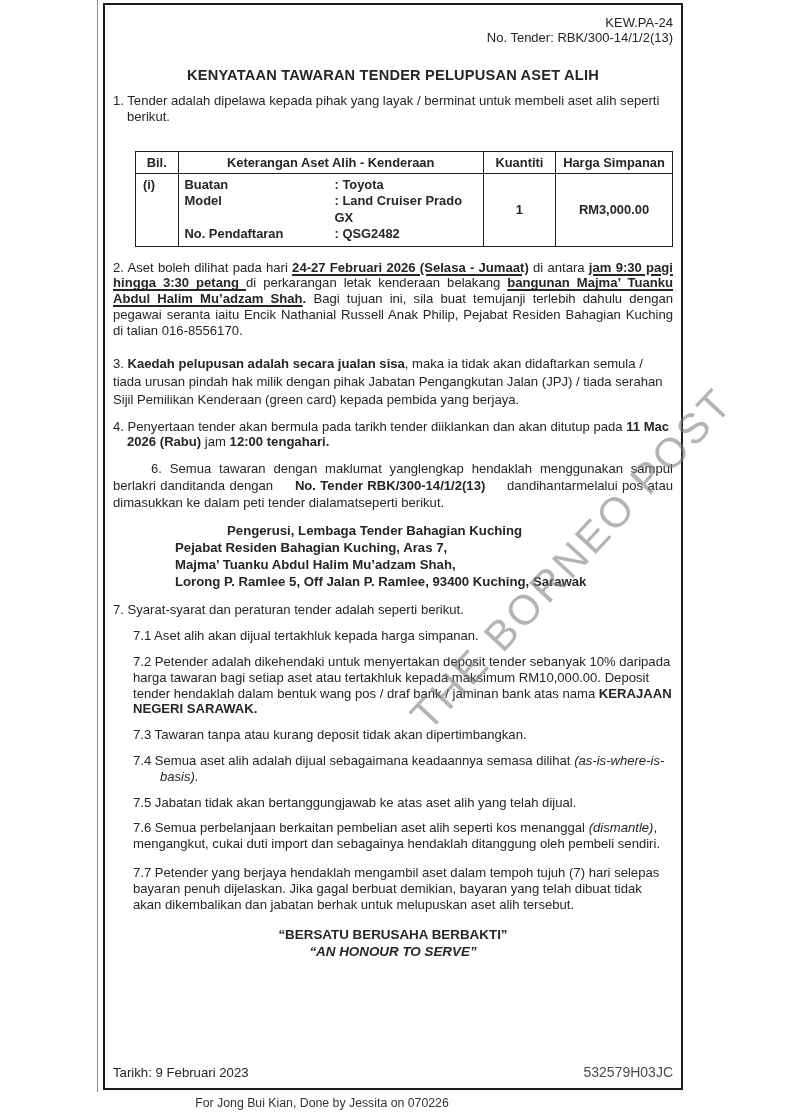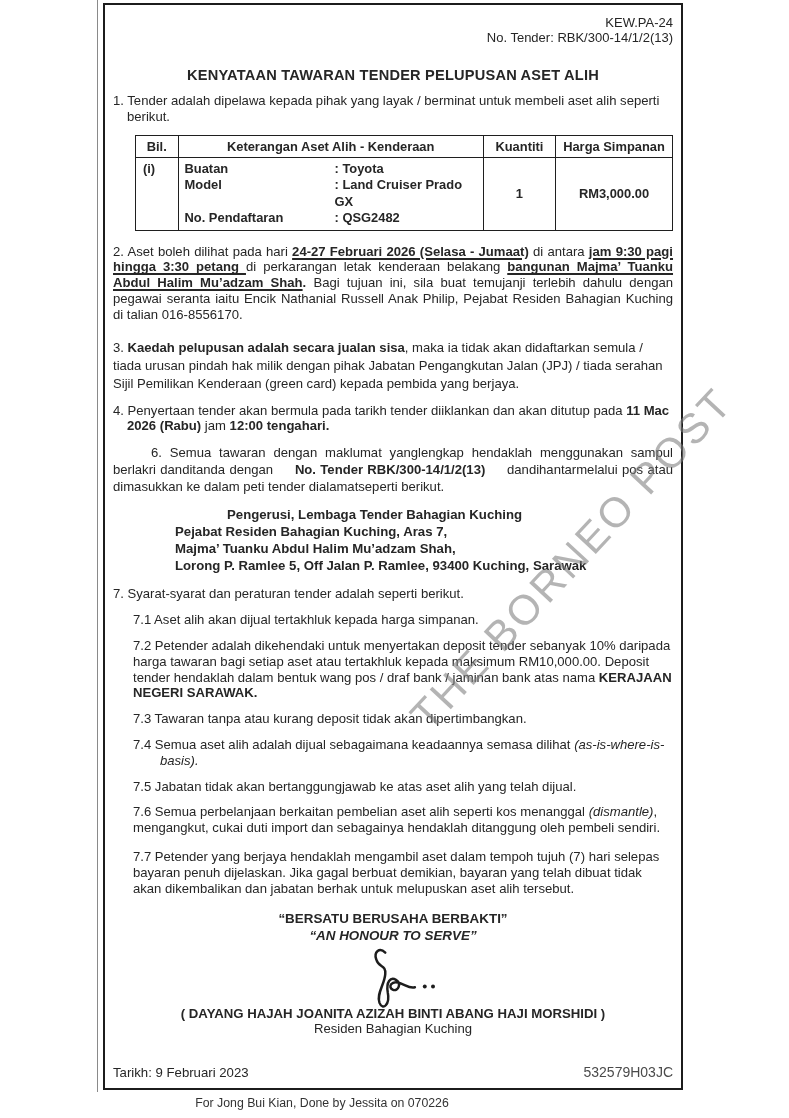--- a/index.html
+++ b/index.html
@@ -22,21 +22,21 @@
   .i{font-style:italic;}
   .hdr{ text-align:right;font-size:13px;line-height:15px;margin-top:2px;}
   .title{ text-align:center;font-weight:bold;font-size:14.6px;margin:22px 0 0;letter-spacing:.2px;}
   .para{ font-size:13.1px;line-height:15.8px;margin:10px 0 0;}
   .hang14{padding-left:14px;text-indent:-14px;}
   .just{text-align:justify;}
   .ind40{text-indent:38px;}
   .sub{margin-left:20px;}
   .hang-sub{padding-left:27px;text-indent:-27px;}
   .asset-table{
-    border-collapse:collapse;margin:10px 0 0 22px;align-self:flex-start;
+    border-collapse:collapse;margin:26px 0 0 22px;align-self:flex-start;
     font-size:12.9px;
   }
   .asset-table th,.asset-table td{border:1.6px solid #1f1f1f;}
   .asset-table th{font-weight:bold;text-align:center;padding:3px 4px;}
   .td-bil{vertical-align:top;text-align:left;padding:3px 0 0 7px;font-weight:bold;width:37px;}
   .td-details{width:308px;padding:3px 6px;}
   .drow{display:flex;font-weight:bold;line-height:16.5px;}
   .drow .lab{width:150px;flex:0 0 150px;}
   .td-center{width:72px;text-align:center;vertical-align:middle;font-weight:bold;}
   .td-harga{width:122px;text-align:center;vertical-align:middle;font-weight:bold;}
@@ -138,29 +138,20 @@
     <p class="para sub hang-sub"><span>7.4 Semua aset alih adalah dijual sebagaimana keadaannya semasa dilihat </span><span class="i">(as-is-where-is-basis).</span></p>
     <p class="para sub"><span>7.5 Jabatan tidak akan bertanggungjawab ke atas aset alih yang telah dijual.</span></p>
     <p class="para sub"><span>7.6 Semua perbelanjaan berkaitan pembelian aset alih seperti kos menanggal </span><span class="i">(dismantle)</span><span>, mengangkut, cukai duti import dan sebagainya hendaklah ditanggung oleh pembeli sendiri.</span></p>
     <p class="para sub" style="margin-top:13px"><span>7.7 Petender yang berjaya hendaklah mengambil aset dalam tempoh tujuh (7) hari selepas bayaran penuh dijelaskan. Jika gagal berbuat demikian, bayaran yang telah dibuat tidak akan dikembalikan dan jabatan berhak untuk melupuskan aset alih tersebut.</span></p>
 
     <div class="slogan">
       <div class="s1">“BERSATU BERUSAHA BERBAKTI”</div>
       <div class="s2">“AN HONOUR TO SERVE”</div>
     </div>
 
-    <div class="sig-block">
-      <svg class="sig-svg" viewBox="0 0 130 80" width="107" height="66">
-        <path d="M55,8 C48,1 41,7 44,16 C47,27 56,22 55,34 C54,47 44,58 48,69 C52,79 61,71 58,56 C56,44 61,37 68,41 C75,45 71,56 64,53 C58,50 62,41 73,45 C81,48 85,52 91,50" fill="none" stroke="#1d1d1d" stroke-width="3" stroke-linecap="round"></path>
-        <circle cx="103" cy="49" r="2.4" fill="#1d1d1d"></circle>
-        <circle cx="113" cy="49" r="2.4" fill="#1d1d1d"></circle>
-      </svg>
-      <div class="sig-name">( DAYANG HAJAH JOANITA AZIZAH BINTI ABANG HAJI MORSHIDI )</div>
-      <div class="sig-title">Residen Bahagian Kuching</div>
-    </div>
 
     <div class="spacer"></div>
 
     <div class="bottom-row">
       <div class="date">Tarikh: 9 Februari 2023</div>
       <div class="doc-code">532579H03JC</div>
     </div>
   </div>
 
   <div class="print-footer">For Jong Bui Kian, Done by Jessita on 070226</div>

